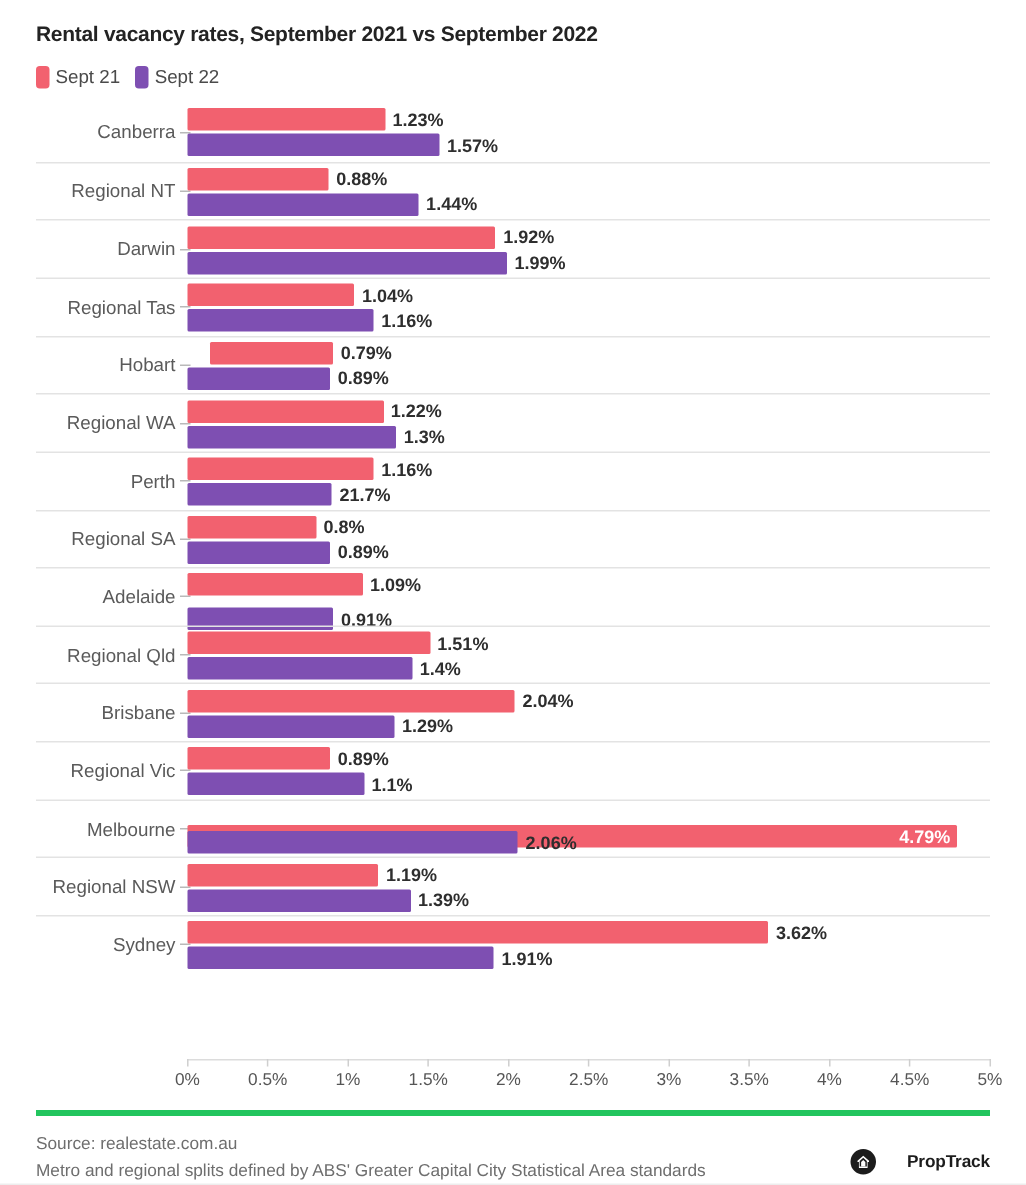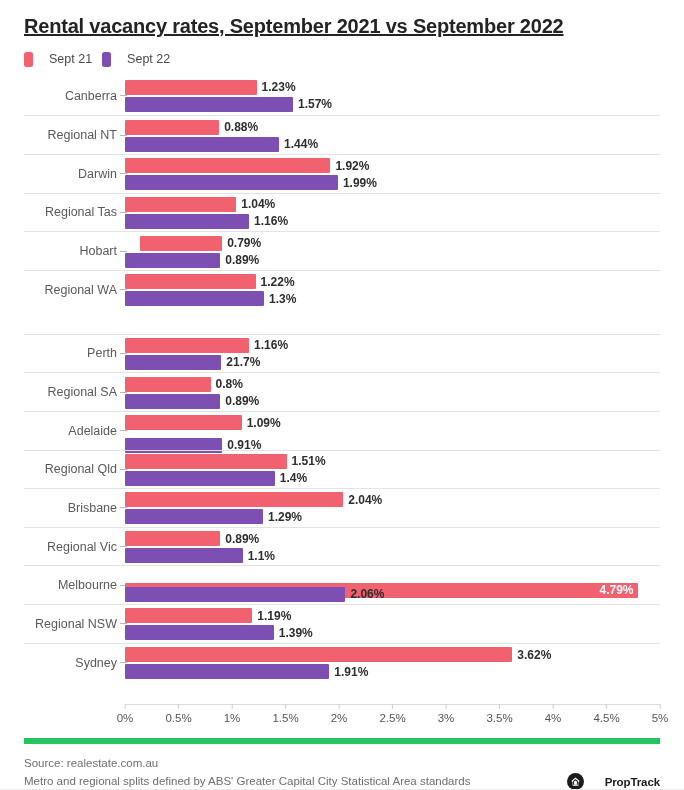--- a/index.html
+++ b/index.html
@@ -13,27 +13,26 @@
   }
   .card{
     position:absolute;inset:0;
     background:#fff;
     display:flex;flex-direction:column;
   }
 
   
   .header{padding:14px 24px 0 24px;}
   .chart-title{
-    font-size:20px;font-weight:bold;line-height:1.28;
+    font-size:14px;font-weight:bold;line-height:1.28;
     color:#232323;letter-spacing:-0.2px;margin:0;
     max-width:630px;
-    text-decoration:underline;
   }
   .legend{display:flex;align-items:center;gap:4px;margin-top:12px;}
-  .legend-item{display:flex;align-items:center;gap:16px;margin-right:6px;justify-content:center;}
+  .legend-item{display:flex;align-items:center;gap:4px;margin-right:6px;justify-content:center;}
   .swatch{width:9px;height:15px;border-radius:2.5px;display:block;}
   .legend-label{font-size:12.5px;color:#4a4a4a;}
 
   
   .plot-wrap{
     position:relative;
     margin:10px 24px 0 24px;
     flex:1 1 auto;
   }
   .plot{
@@ -93,23 +92,23 @@
     text-align:center;
   }
   .axis-tick .tk{width:1px;height:5px;background:#cfcfcf;margin:0 auto;}
   .axis-tick .tl{
     font-size:11.5px;color:#555;margin-top:3px;white-space:nowrap;
   }
 
   
   .footer{
     margin:4px 24px 0 24px;
-    border-top:6px solid #22c55e;
+    border-top:4px solid #22c55e;
     padding-top:11px;
-    display:flex;align-items:flex-end;justify-content:space-between;
+    display:flex;align-items:center;justify-content:space-between;
   }
   .source{font-size:11.5px;color:#6e6e6e;line-height:1.52;}
   .brand{display:flex;align-items:center;gap:21px;padding-top:4px;}
   .brand-mark{
     width:17px;height:17px;border-radius:50%;
     background:#1c1c1c;display:flex;align-items:center;justify-content:center;
   }
   .brand-name{font-size:11.5px;font-weight:bold;color:#1c1c1c;letter-spacing:-0.1px;}
   .bottom-rule{
     position:absolute;left:0;right:0;bottom:0;height:1px;background:#ededed;
@@ -214,21 +213,21 @@
               <div class="bar-line" style="top: 3.33333px;">
                 <div class="bar pink" style="width: 24.4%;"></div>
                 <div class="bar-value" style="left: calc(24.4% + 5px);">1.22%</div>
               </div>
               <div class="bar-line" style="top: 20.3333px;">
                 <div class="bar purple" style="width: 26%;"></div>
                 <div class="bar-value" style="left: calc(26% + 5px);">1.3%</div>
               </div>
             </div>
           </div>
-          <div class="row" style="height: 38.6667px; margin-top: 25px;">
+          <div class="row" style="height: 38.6667px;">
             <div class="cat-label">Perth</div>
             <div class="tick-mark"></div>
             <div class="bars">
               <div class="bar-line" style="top: 3.33333px;">
                 <div class="bar pink" style="width: 23.2%;"></div>
                 <div class="bar-value" style="left: calc(23.2% + 5px);">1.16%</div>
               </div>
               <div class="bar-line" style="top: 20.3333px;">
                 <div class="bar purple" style="width: 18%;"></div>
                 <div class="bar-value" style="left: calc(18% + 5px);">21.7%</div>

